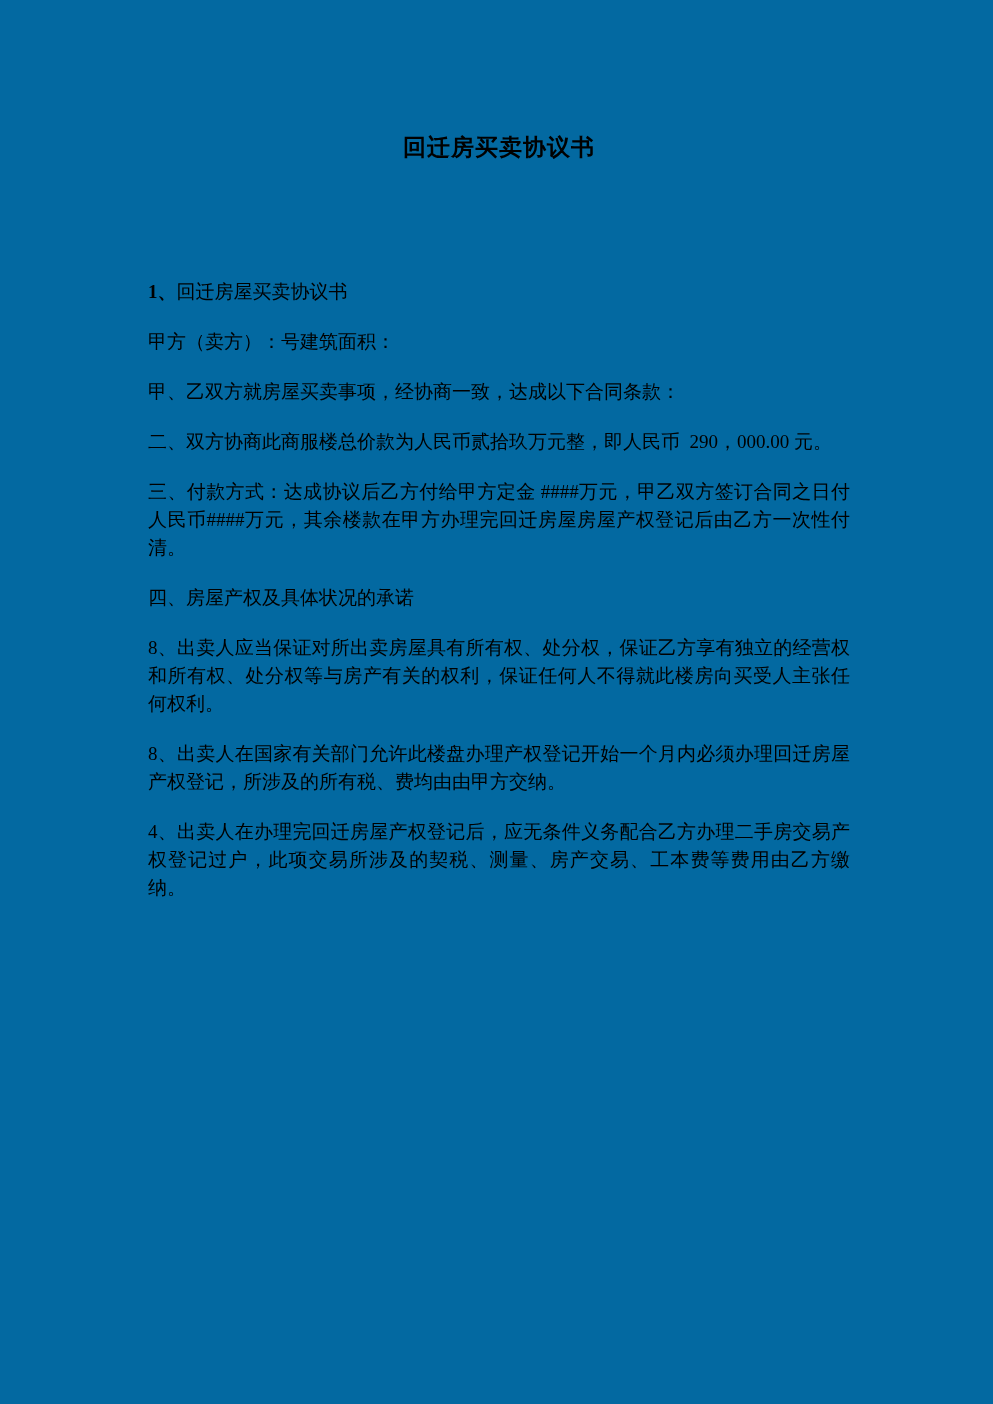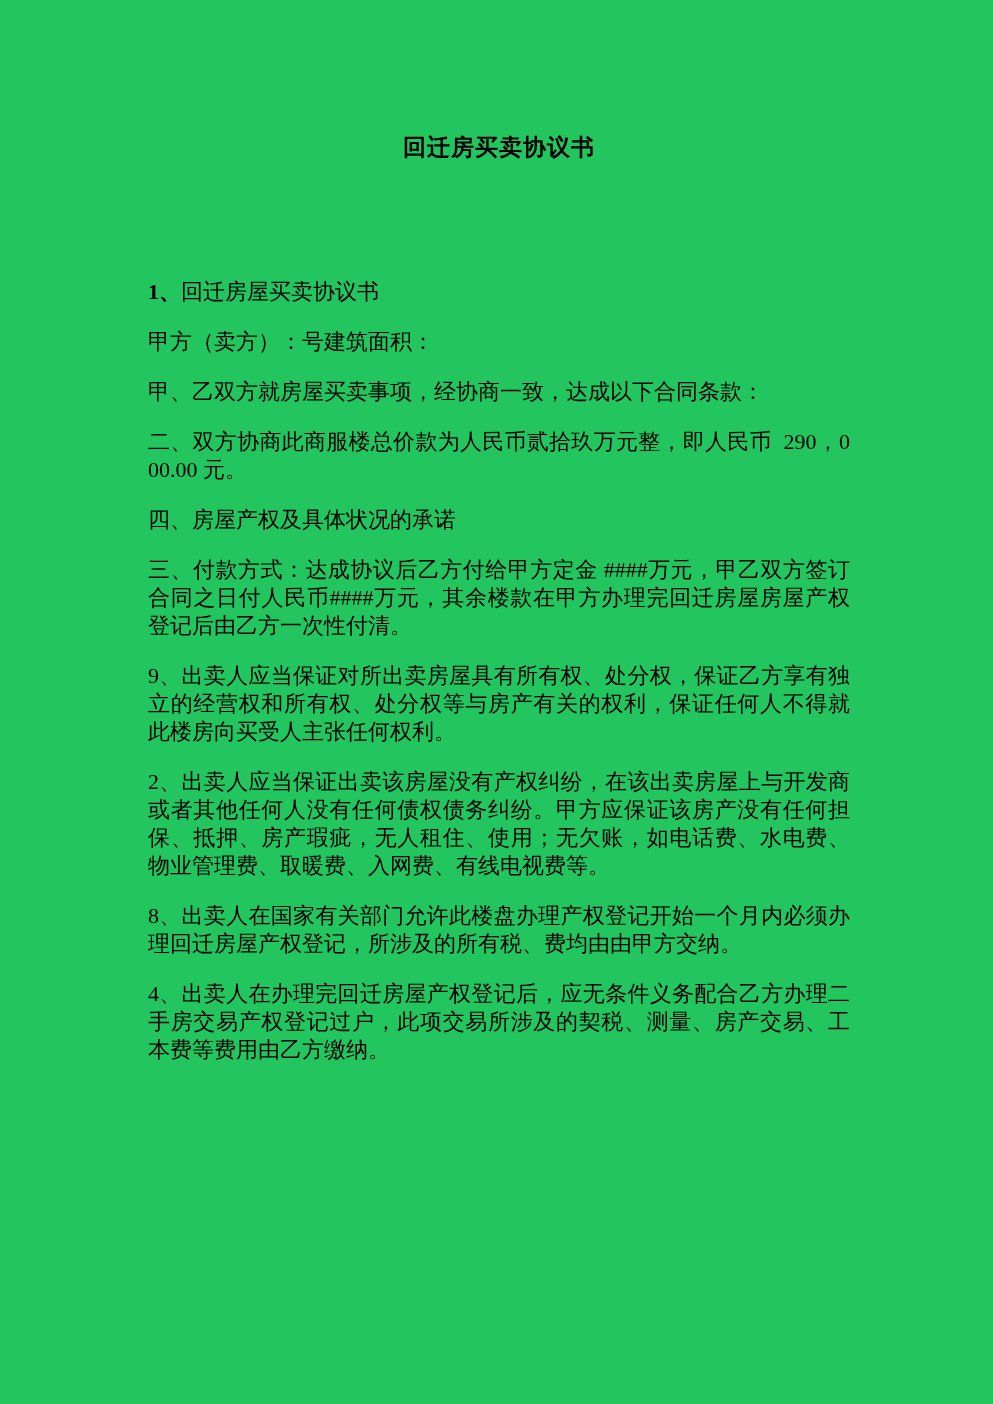--- a/index.html
+++ b/index.html
@@ -11,58 +11,57 @@
     width: 993px;
     height: 1404px;
     overflow: hidden;
     font-family: "Liberation Serif", "DejaVu Serif", serif;
     color: #000000;
   }
   .page {
     position: relative;
     width: 993px;
     height: 1404px;
-    background: #22c55e;
+    background: #0369a1;
     box-sizing: border-box;
     padding: 131px 143px 0 148px;
   }
   .doc-title {
     margin: 0;
     font-size: 23px;
     font-weight: bold;
     line-height: 34px;
     text-align: center;
     letter-spacing: 1px;
   }
   .doc-body {
     margin-top: 113px;
   }
   .para {
     margin: 0 0 22px 0;
-    font-size: 22px;
+    font-size: 19px;
     line-height: 28px;
     text-align: justify;
     word-break: break-all;
   }
   .para .bold-prefix {
     font-weight: bold;
   }
 </style>
 </head>
 <body>
 
 <div class="page">
   <h1 class="doc-title">回迁房买卖协议书</h1>
 
   <div class="doc-body">
     <p class="para"><span class="bold-prefix">1、</span><span>回迁房屋买卖协议书</span></p>
 
     <p class="para">甲方（卖方）：号建筑面积：</p>
     <p class="para">甲、乙双方就房屋买卖事项，经协商一致，达成以下合同条款：</p>
     <p class="para">二、双方协商此商服楼总价款为人民币贰拾玖万元整，即人民币&nbsp; 290，000.00 元。</p>
+    <p class="para">三、付款方式：达成协议后乙方付给甲方定金 ####万元，甲乙双方签订合同之日付人民币####万元，其余楼款在甲方办理完回迁房屋房屋产权登记后由乙方一次性付清。</p>
     <p class="para">四、房屋产权及具体状况的承诺</p>
-    <p class="para">三、付款方式：达成协议后乙方付给甲方定金 ####万元，甲乙双方签订合同之日付人民币####万元，其余楼款在甲方办理完回迁房屋房屋产权登记后由乙方一次性付清。</p>
-    <p class="para">9、出卖人应当保证对所出卖房屋具有所有权、处分权，保证乙方享有独立的经营权和所有权、处分权等与房产有关的权利，保证任何人不得就此楼房向买受人主张任何权利。</p>
-    <p class="para">2、出卖人应当保证出卖该房屋没有产权纠纷，在该出卖房屋上与开发商或者其他任何人没有任何债权债务纠纷。甲方应保证该房产没有任何担保、抵押、房产瑕疵，无人租住、使用；无欠账，如电话费、水电费、物业管理费、取暖费、入网费、有线电视费等。</p>
+    <p class="para">8、出卖人应当保证对所出卖房屋具有所有权、处分权，保证乙方享有独立的经营权和所有权、处分权等与房产有关的权利，保证任何人不得就此楼房向买受人主张任何权利。</p>
     <p class="para">8、出卖人在国家有关部门允许此楼盘办理产权登记开始一个月内必须办理回迁房屋产权登记，所涉及的所有税、费均由由甲方交纳。</p>
     <p class="para">4、出卖人在办理完回迁房屋产权登记后，应无条件义务配合乙方办理二手房交易产权登记过户，此项交易所涉及的契税、测量、房产交易、工本费等费用由乙方缴纳。</p>
   </div>
 </div>
 
 </body></html>

